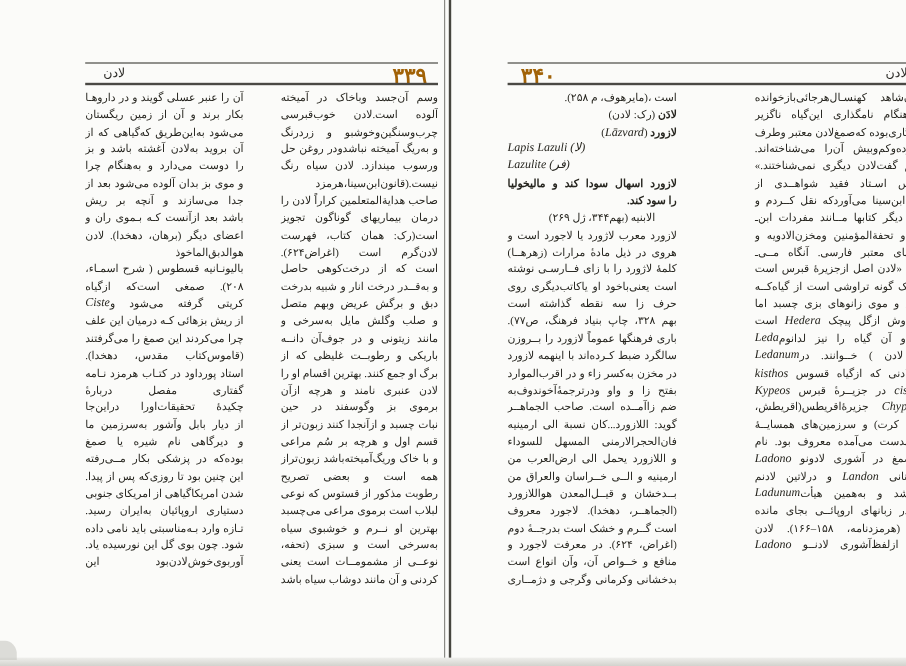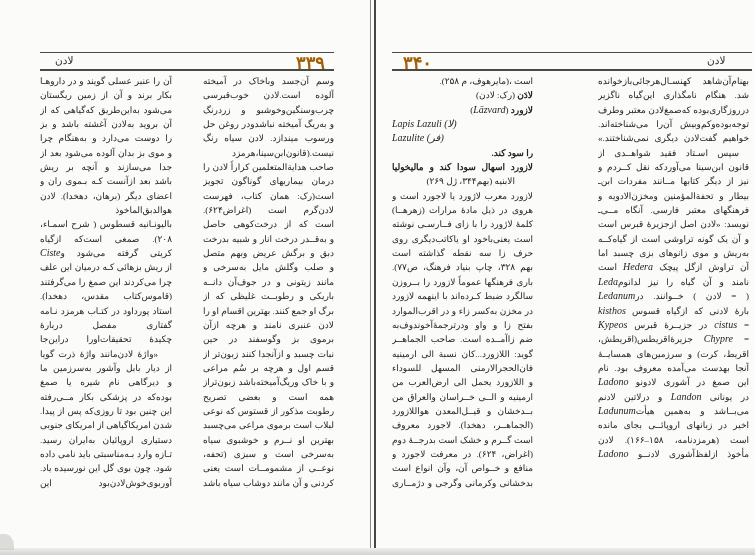--- a/index.html
+++ b/index.html
@@ -2,21 +2,21 @@
 <html lang="fa"><head>
 <meta charset="utf-8">
 <style>
   html,body{margin:0;padding:0;}
   body{
     width:755px;height:555px;position:relative;overflow:hidden;
     background:#fbfbf9;
     font-family:"Liberation Serif","DejaVu Serif",serif;
     color:#2b2a26;
   }
-  .page{position:absolute;top:0;height:394px;background:transparent;}
+  .page{position:absolute;top:0;height:394px;background:transparent;margin-left:31px;}
   
   .gutter-line-1{position:absolute;top:0;bottom:0;left:370px;width:1px;background:#8a8a85;}
   .gutter-line-2{position:absolute;top:0;bottom:0;left:374px;width:2px;background:#46453f;}
   
   .bottom-edge{position:absolute;left:0;right:0;bottom:0;height:7px;
     background:linear-gradient(#efefec,#d2d2cd);}
   .corner-smudge{position:absolute;left:0;bottom:5px;width:14px;height:16px;
     background:#c2c2bd;opacity:.55;border-radius:0 70% 0 0;}
   
   .rule{position:absolute;background:#4a4944;}
@@ -60,21 +60,20 @@
       <div class="line">هوالدبق‌الماخوذ عن‌الشجرالذی‌یسمی</div>
       <div class="line">بالیونـانیه قسطوس ( شرح اسمـاء، م</div>
       <div class="line">۲۰۸). صمغی است‌که ازگیاه سستوس</div>
       <div class="line"><span class="lat fl" dir="ltr">Ciste</span><span>کریتی گرفته می‌شود و قدیمیان</span></div>
       <div class="line">از ریش بزهائی کـه درمیان این علف</div>
       <div class="line">چرا می‌کردند این صمغ را می‌گرفتند</div>
       <div class="line">(قاموس‌کتاب مقدس، دهخدا). شادروان</div>
       <div class="line">استاد پورداود در کتـاب هرمزد نـامه</div>
       <div class="line">گفتاری مفصل دربارهٔ لادن‌نوشته‌است‌که</div>
       <div class="line">چکیدهٔ تحقیقات‌اورا دراین‌جا می‌آورم:</div>
-      <div class="line" style="padding-right: 14px;">«واژهٔ لادن‌مانند واژهٔ ذرت گویا</div>
       <div class="line">از دیار بابل وآشور به‌سرزمین ما درآمده</div>
       <div class="line">و دیرگاهی نام شیره یا صمغ خوشبوئی</div>
       <div class="line">بوده‌که در پزشکی بکار مــی‌رفته است.</div>
       <div class="line">این چنین بود تا روزی‌که پس از پیدا.</div>
       <div class="line">شدن امریکاگیاهی از امریکای جنوبی به</div>
       <div class="line">دستیاری اروپائیان به‌ایران رسید. به‌گیاه</div>
       <div class="line">تـازه وارد بـه‌مناسبتی باید نامی داده</div>
       <div class="line">شود. چون بوی گل این نورسیده یاد.</div>
       <div class="line">آوربوی‌خوش‌لادن‌بود این پردگی‌گلستان</div>
     </div>
@@ -118,22 +117,22 @@
   <div class="rule hr-thin" style="left:15px;top:52px;width:360px;"></div>
   <div class="page-number" style="left:15px;top:52px;width:40px;text-align:right;">۳۴۰</div>
   <div class="running-title" style="left:330px;top:54px;">لادن</div>
   <div class="rule hr-thick" style="left:15px;top:69px;width:360px;"></div>
   <div class="col" style="left:15px;top:74px;width:141px;">
       <div class="line ar">است ،(مایرهوف، م ۲۵۸).</div>
       <div class="line ar"><span class="bold">لادَن</span><span> (رک: لادن)</span></div>
       <div class="line ar"><span class="bold">لازورد</span><span> (</span><span class="lat" dir="ltr">Lāzvard</span><span>)</span></div>
       <div class="line al lat">Lapis Lazuli (لا)</div>
       <div class="line al lat">Lazulite (فر)</div>
+      <div class="line bold">لازورد اسهال سودا کند و مالیخولیا</div>
       <div class="line ar bold">را سود کند.</div>
-      <div class="line bold">لازورد اسهال سودا کند و مالیخولیا</div>
       <div class="line ar" style="padding-right: 18px;">الابنیه (بهم‌۳۴۴، ژل ۲۶۹)</div>
       <div class="line">لازورد معرب لاژورد یا لاجورد است و</div>
       <div class="line">هروی در ذیل مادهٔ مرارات (زهرهــا)</div>
       <div class="line">کلمهٔ لاژورد را با زای فــارسـی نوشته</div>
       <div class="line">است یعنی‌باخود او یاکاتب‌دیگری روی</div>
       <div class="line">حرف زا سه نقطه گذاشته است (الابنیه،</div>
       <div class="line">بهم ۳۲۸، چاپ بنیاد فرهنگ، ص۷۷).</div>
       <div class="line">باری فرهنگها عموماً لازورد را بــروزن</div>
       <div class="line">سالگرد ضبط کـرده‌اند با اینهمه لازورد</div>
       <div class="line">در مخزن به‌کسر زاء و در اقرب‌الموارد</div>

